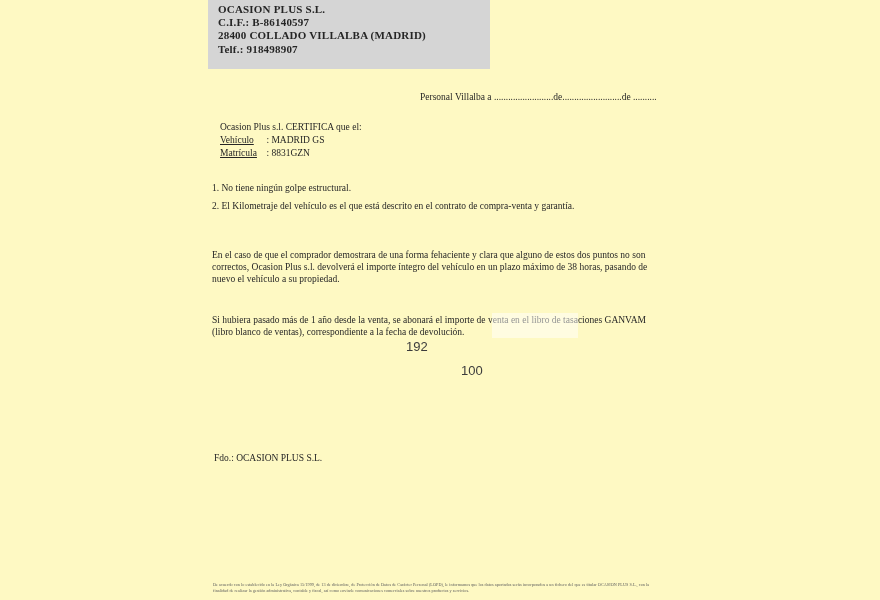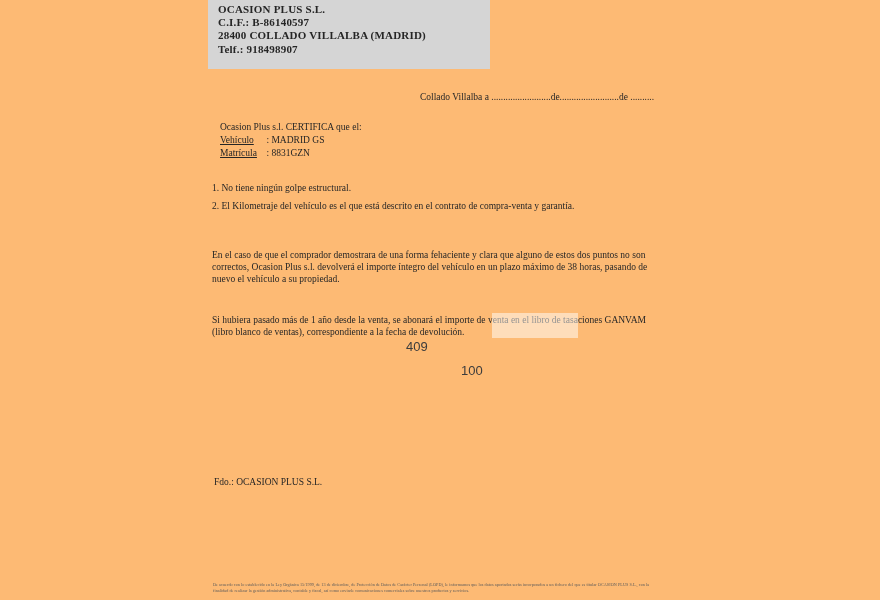--- a/index.html
+++ b/index.html
@@ -5,21 +5,21 @@
   html, body {
     margin: 0;
     padding: 0;
     background: #fdfdfd;
     font-family: "Liberation Serif", "DejaVu Serif", serif;
   }
   #canvas {
     position: relative;
     width: 880px;
     height: 600px;
-    background: #fdba74;
+    background: #fef9c3;
     overflow: hidden;
     margin: 0 auto;
   }
   
   .scan-layer {
     position: absolute;
     inset: 0;
     filter: blur(0.35px);
     color: #262626;
   }
@@ -75,21 +75,20 @@
     font-size: 9.5px;
     line-height: 12px;
     text-align: left;
   }
   .signature {
     position: absolute;
     left: 214px;
     top: 453px;
     font-size: 9.5px;
     white-space: nowrap;
-    margin-top: 24px;
   }
   .legal {
     position: absolute;
     left: 213px;
     top: 582px;
     width: 452px;
     font-size: 4.2px;
     line-height: 6.4px;
     color: #5a5a5a;
     letter-spacing: 0.05px;
@@ -120,21 +119,21 @@
 
   <div class="scan-layer">
 
     <div class="company-block">
       <div>OCASION PLUS S.L.</div>
       <div>C.I.F.: B-86140597</div>
       <div>28400 COLLADO VILLALBA (MADRID)</div>
       <div>Telf.: 918498907</div>
     </div>
 
-    <div class="date-line">Collado Villalba a .........................de.........................de ..........</div>
+    <div class="date-line">Personal Villalba a .........................de.........................de ..........</div>
 
     <div class="certify-intro">Ocasion Plus s.l. CERTIFICA que el:</div>
 
     <div class="field-row" style="top:135px">
       <span class="lbl">Vehículo</span>
       <span>:</span>
       <span>MADRID GS</span>
     </div>
 
     <div class="field-row" style="top:148px">
@@ -150,16 +149,16 @@
     <div class="para" style="top:314px">Si hubiera pasado más de 1 año desde la venta, se abonará el importe de venta en el libro de tasaciones GANVAM (libro blanco de ventas), correspondiente a la fecha de devolución.</div>
 
     <div class="smudge-patch"></div>
 
     <div class="signature">Fdo.: OCASION PLUS S.L.</div>
 
     <div class="legal">De acuerdo con lo establecido en la Ley Orgánica 15/1999, de 13 de diciembre, de Protección de Datos de Carácter Personal (LOPD), le informamos que los datos aportados serán incorporados a un fichero del que es titular OCASION PLUS S.L., con la finalidad de realizar la gestión administrativa, contable y fiscal, así como enviarle comunicaciones comerciales sobre nuestros productos y servicios.</div>
 
   </div>
 
-  <div class="annotation-num n1">409</div>
+  <div class="annotation-num n1">192</div>
   <div class="annotation-num n2">100</div>
 
 </div>
 
 </body></html>

